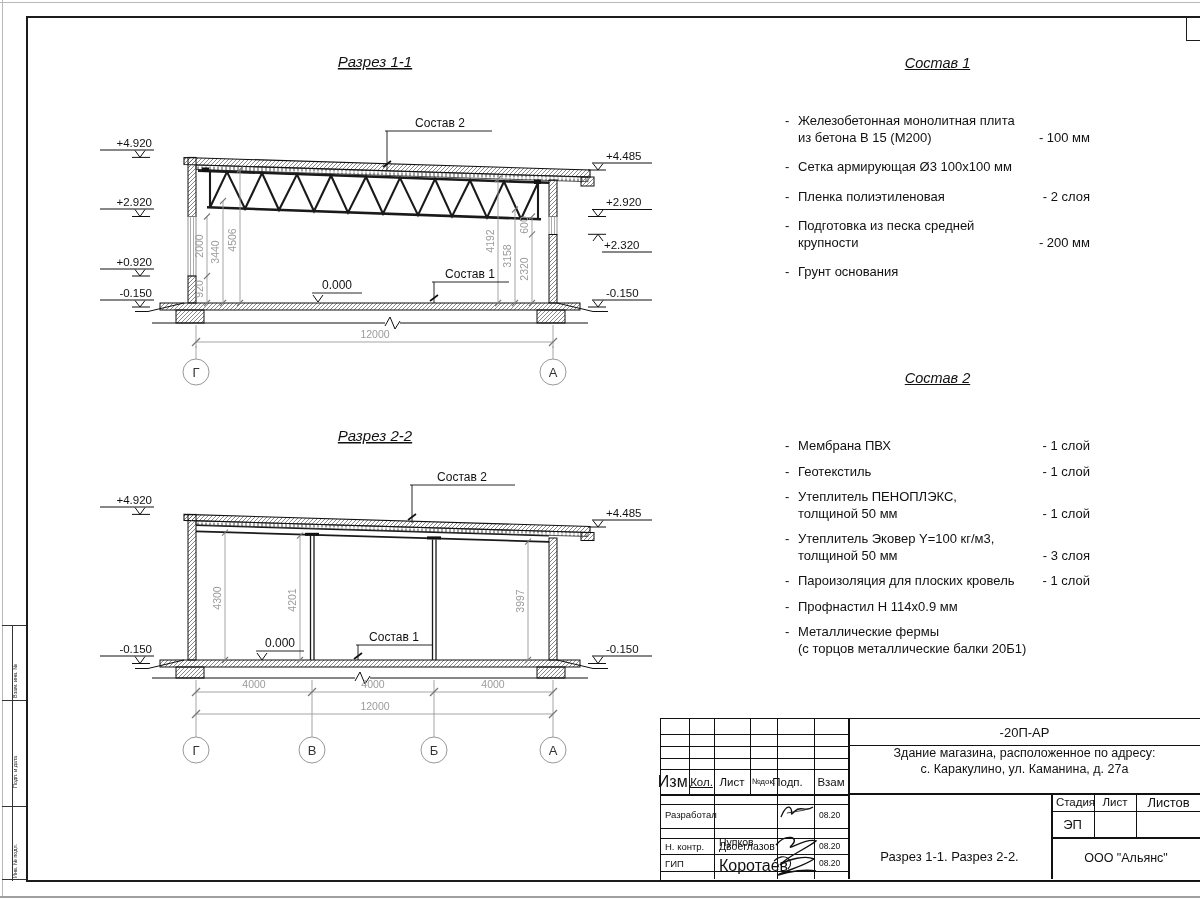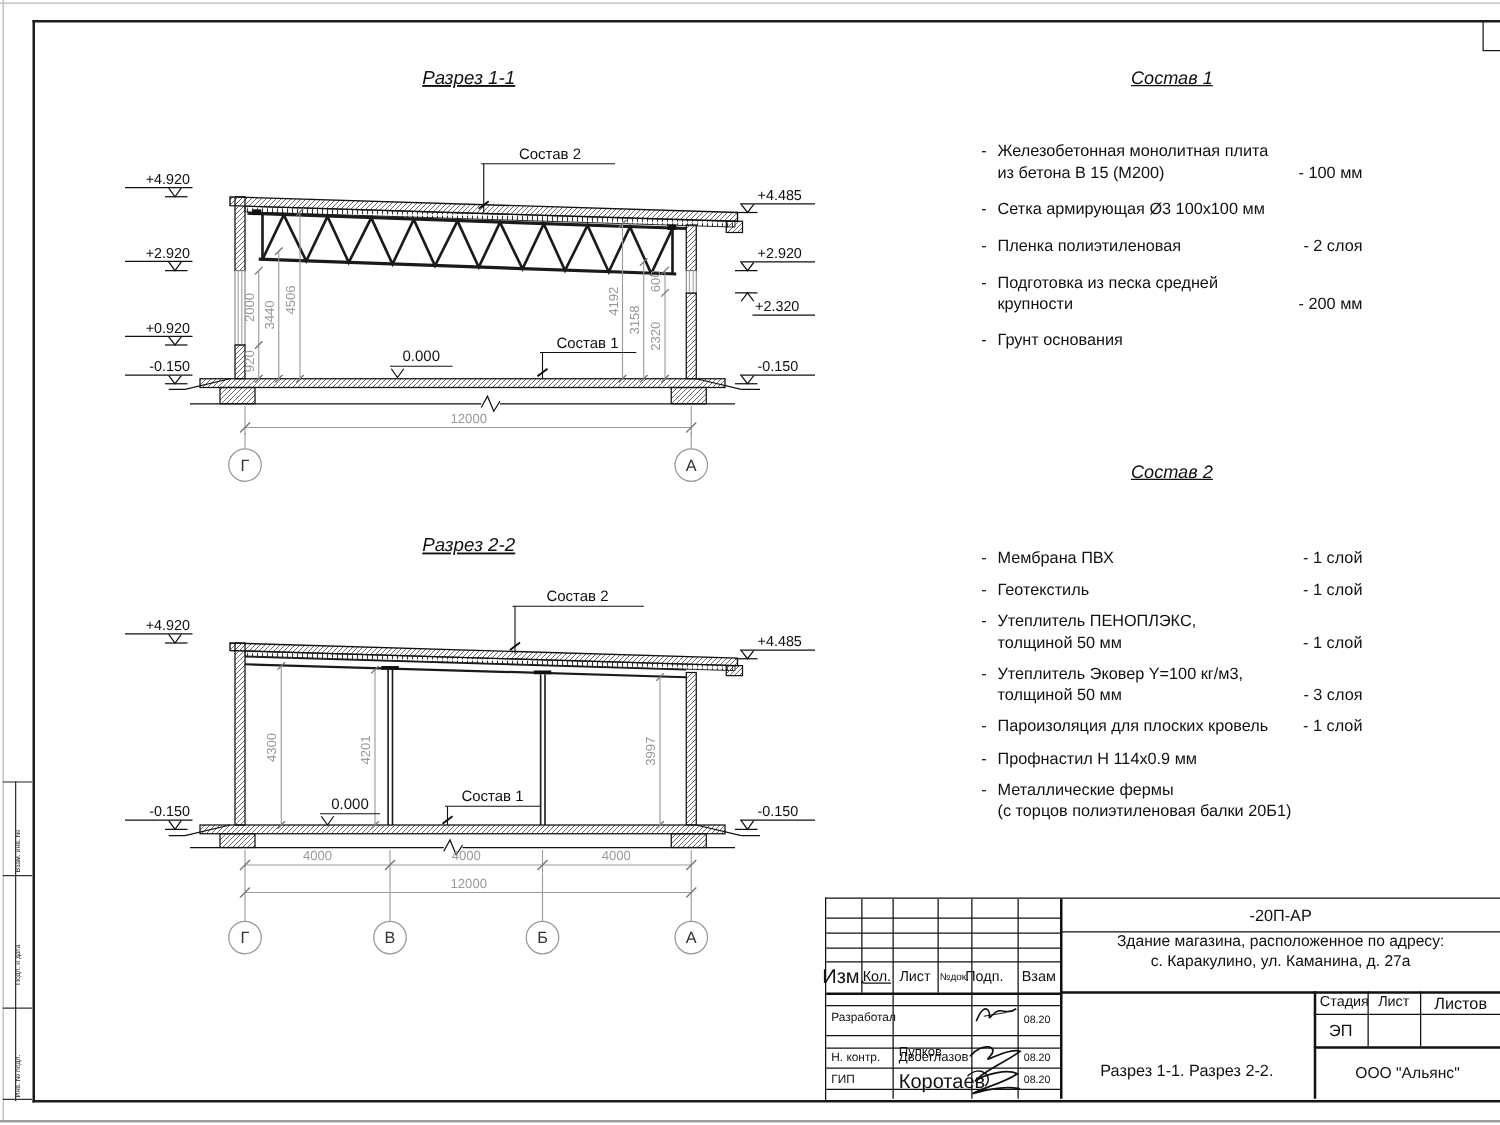--- a/index.html
+++ b/index.html
@@ -446,21 +446,21 @@
       <div class="nm">
           <span class="dash">-</span>
           <span>Профнастил Н 114х0.9 мм</span>
         </div>
       <span class="val"></span>
     </div>
     <div class="item">
       <div class="nm">
           <span class="dash">-</span>
         <span><span>Металлические фермы</span><br>
-        <span>(с торцов полиэтиленовая балки 20Б1)</span></span>
+        <span>(с торцов металлические балки 20Б1)</span></span>
         </div>
       <span class="val"></span>
     </div>
   </div>
 </div>
 
 <div class="tb">
 
   <div class="vl" style="left:28px;top:0;height:75px;"></div>
   <div class="vl" style="left:53px;top:0;height:160px;"></div>

